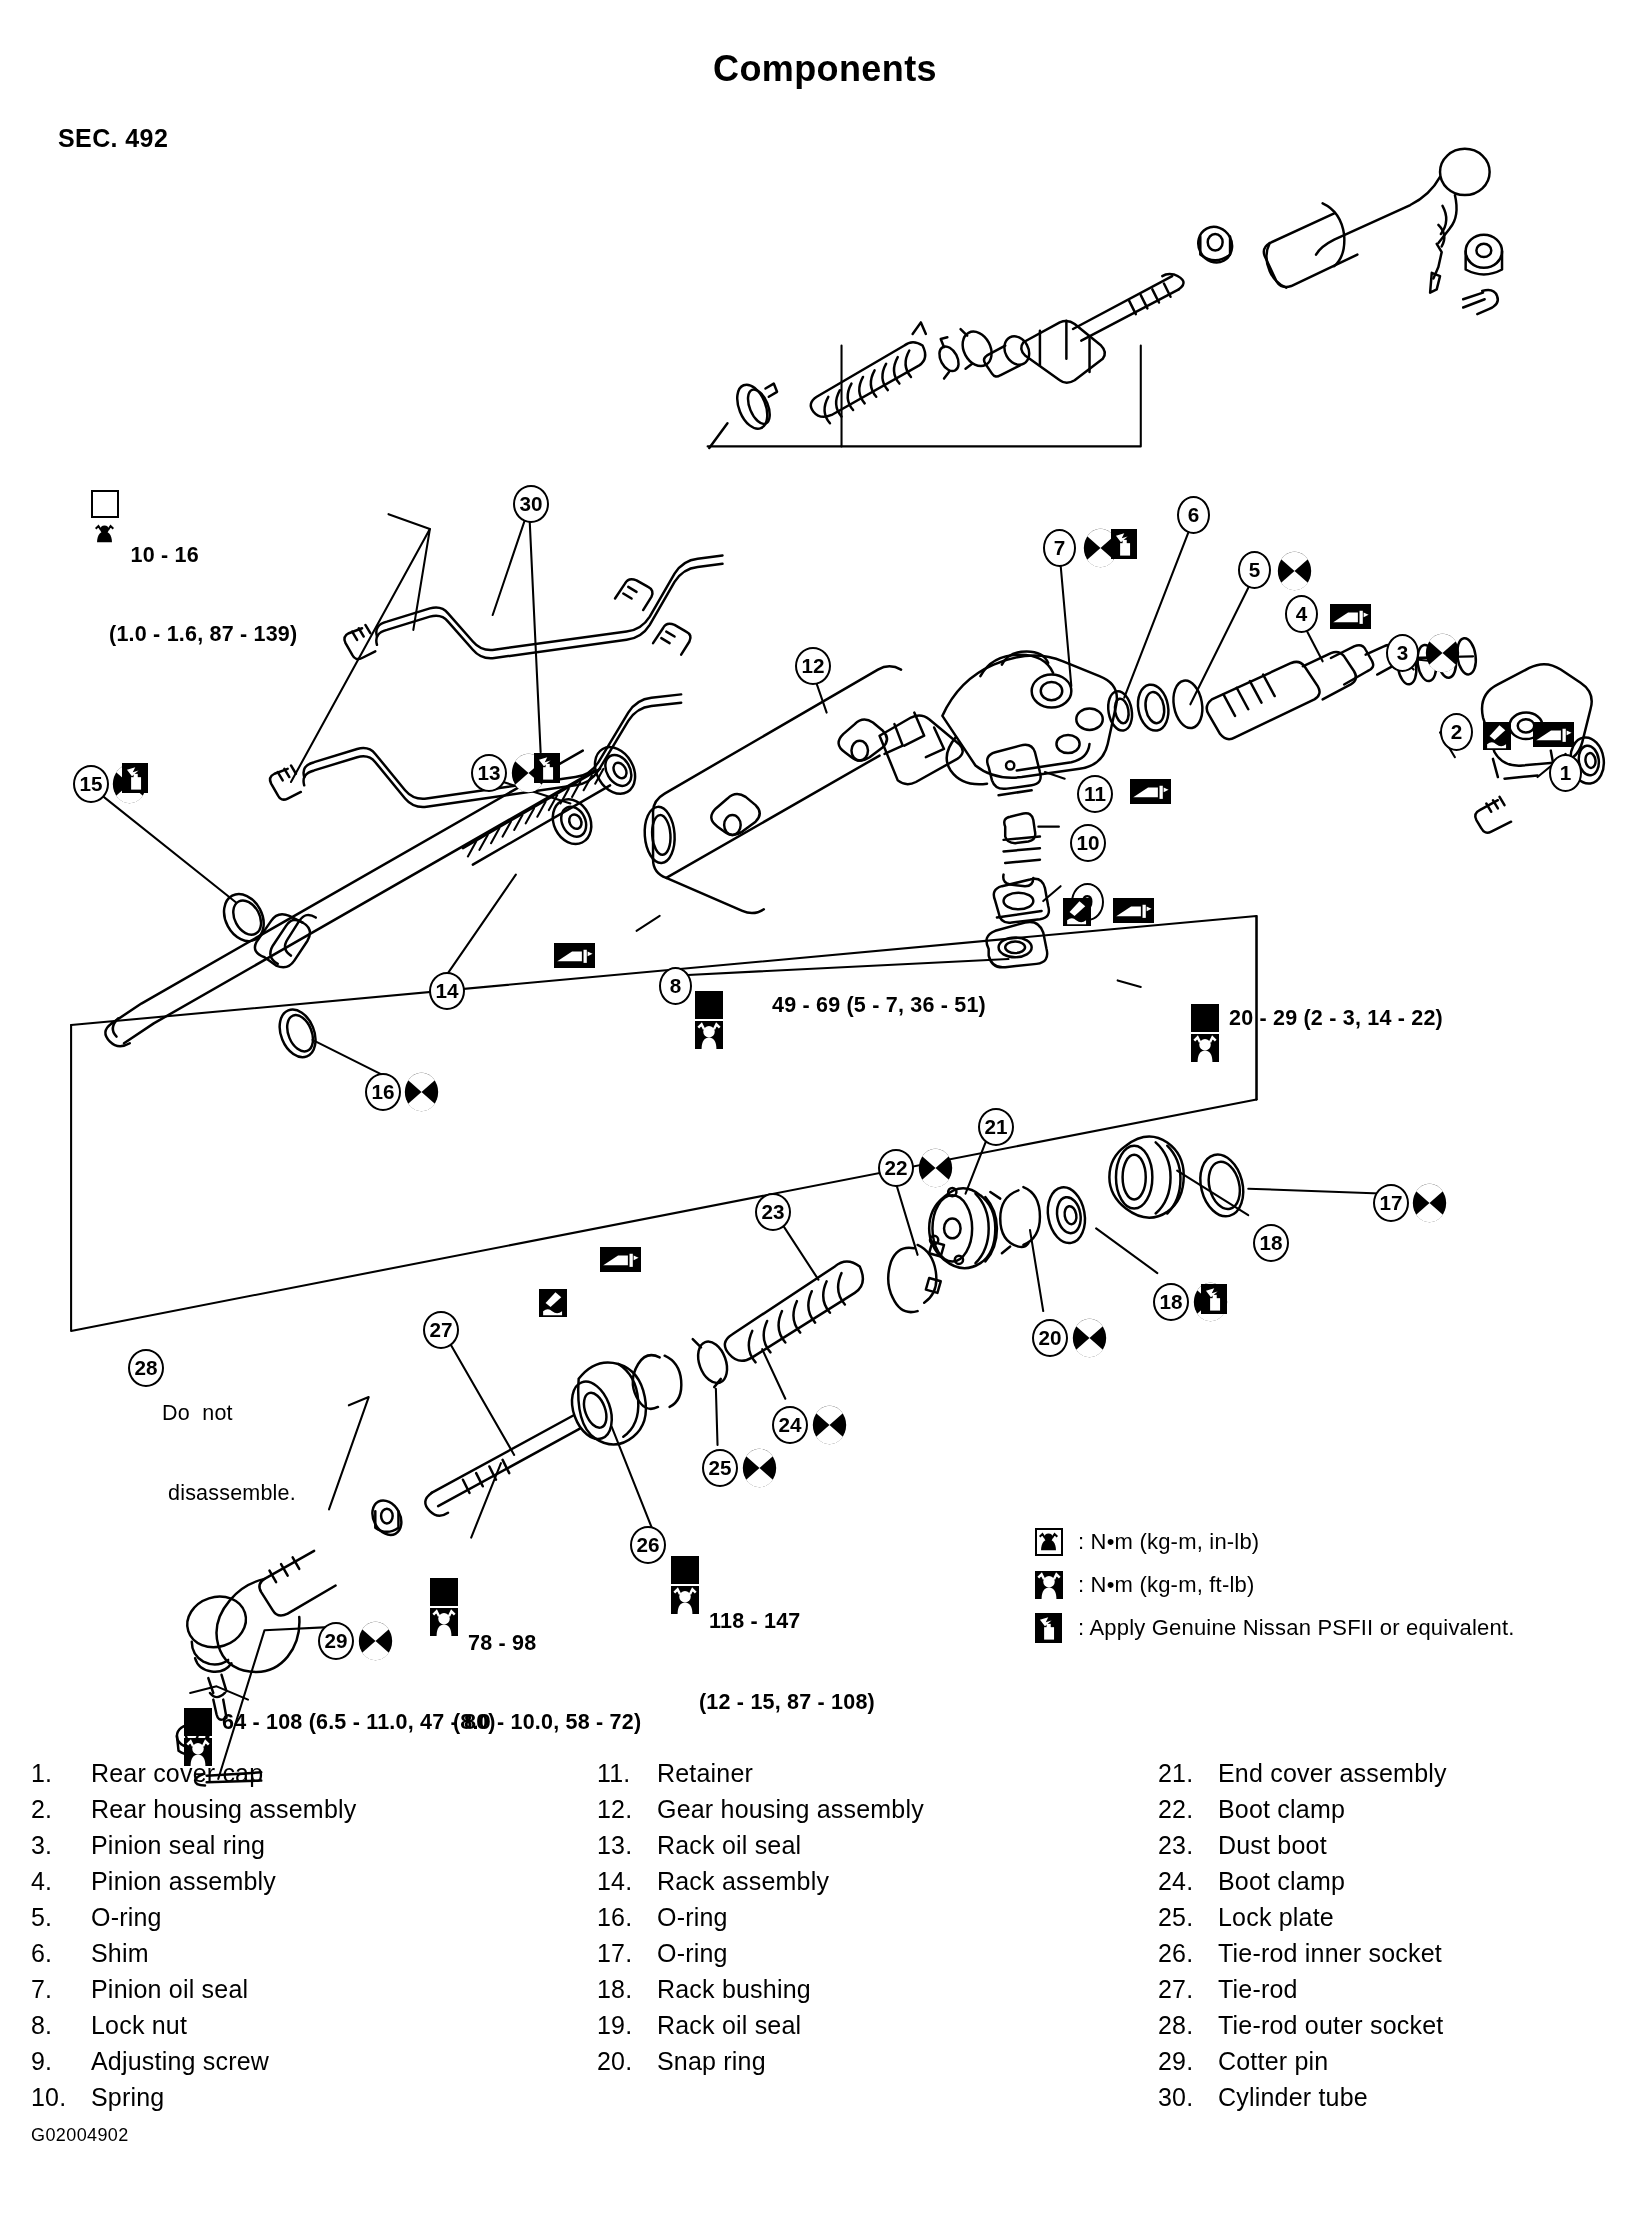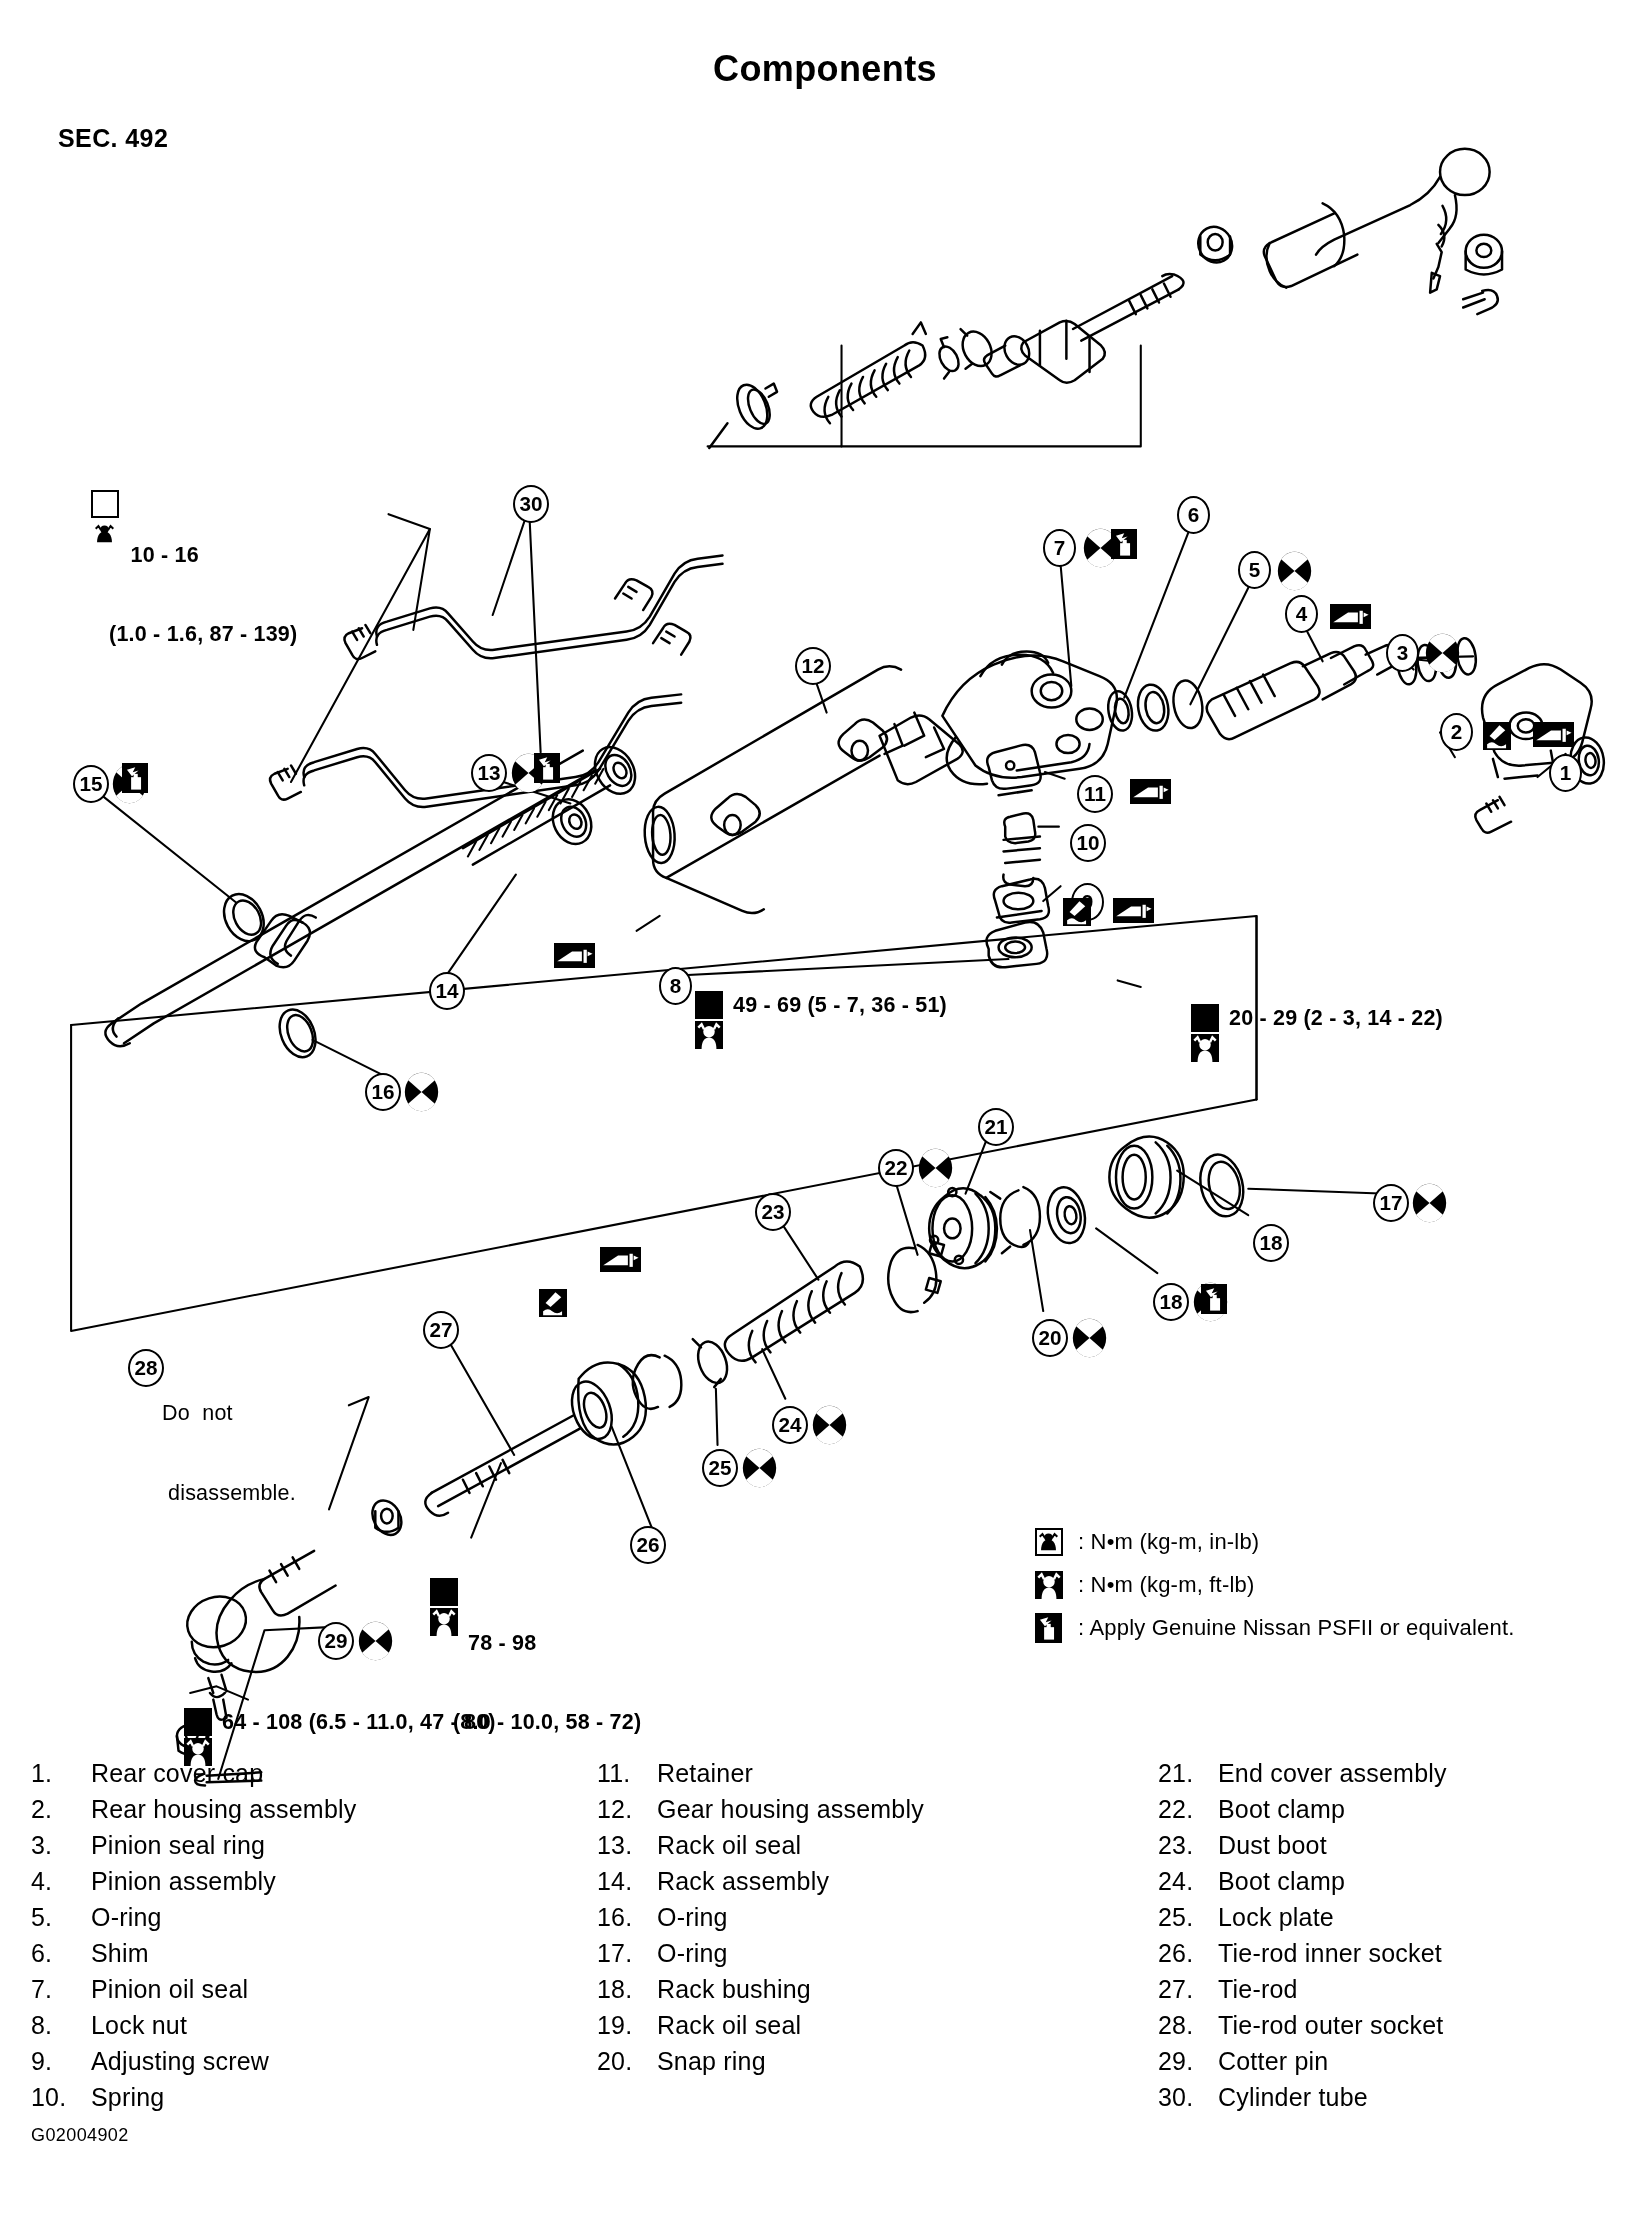--- a/index.html
+++ b/index.html
@@ -636,21 +636,21 @@
         </svg>
       </span>
       <div class="torque-text" style="margin-left:11.6px;">
         <div>10 - 16</div>
         <div style="margin-left:-21.5px;">(1.0 - 1.6, 87 - 139)</div>
       </div>
     </div>
   </div>
 
   <div class="abs" style="left:695px; top:961px;">
-    <div style="display:flex; align-items:center;">
+    <div style="display:flex; align-items:center;gap:39px;">
       <span class="icon-ftlb icon-box">
         <svg viewBox="0 0 34 34" width="28" height="28">
           <rect width="34" height="34" fill="#000"></rect>
           <circle cx="17" cy="13" r="7" fill="#fff"></circle>
           <path d="M8 34 C8 24, 12 20, 17 20 C22 20, 26 24, 26 34 Z" fill="#fff"></path>
           <path d="M4 8 L8 4 L11 10 M30 8 L26 4 L23 10" stroke="#fff" stroke-width="3" fill="none"></path>
         </svg>
       </span>
       <span class="torque-text" style="margin-left:10px;">49 - 69 (5 - 7, 36 - 51)</span>
     </div>
@@ -680,20 +680,36 @@
           <path d="M4 8 L8 4 L11 10 M30 8 L26 4 L23 10" stroke="#fff" stroke-width="3" fill="none"></path>
         </svg>
       </span>
       <div class="torque-text" style="margin-left:10px;">
         <div>78 - 98</div>
         <div style="margin-left:-15px;">(8.0 - 10.0, 58 - 72)</div>
       </div>
     </div>
   </div>
 
+  <div class="abs" style="left:671px; top:1526px;">
+    <div style="display:flex; align-items:flex-start;">
+      <span class="icon-ftlb icon-box">
+        <svg viewBox="0 0 34 34" width="28" height="28">
+          <rect width="34" height="34" fill="#000"></rect>
+          <circle cx="17" cy="13" r="7" fill="#fff"></circle>
+          <path d="M8 34 C8 24, 12 20, 17 20 C22 20, 26 24, 26 34 Z" fill="#fff"></path>
+          <path d="M4 8 L8 4 L11 10 M30 8 L26 4 L23 10" stroke="#fff" stroke-width="3" fill="none"></path>
+        </svg>
+      </span>
+      <div class="torque-text" style="margin-left:10px;">
+        <div>118 - 147</div>
+        <div style="margin-left:-10px; margin-top:1.7px;">(12 - 15, 87 - 108)</div>
+      </div>
+    </div>
+  </div>
 
   <div class="abs" style="left:184px; top:1678px;">
     <div style="display:flex; align-items:center;">
       <span class="icon-ftlb icon-box">
         <svg viewBox="0 0 34 34" width="28" height="28">
           <rect width="34" height="34" fill="#000"></rect>
           <circle cx="17" cy="13" r="7" fill="#fff"></circle>
           <path d="M8 34 C8 24, 12 20, 17 20 C22 20, 26 24, 26 34 Z" fill="#fff"></path>
           <path d="M4 8 L8 4 L11 10 M30 8 L26 4 L23 10" stroke="#fff" stroke-width="3" fill="none"></path>
         </svg>

